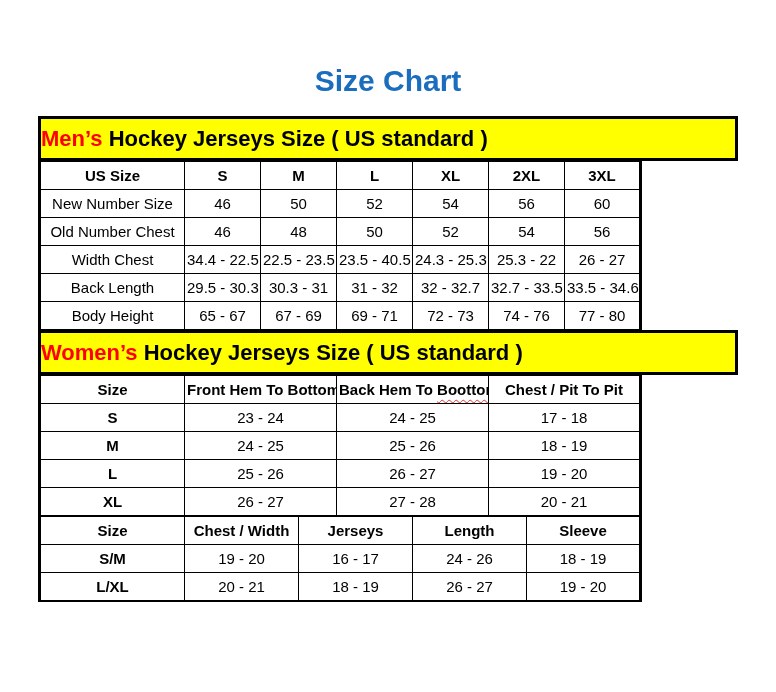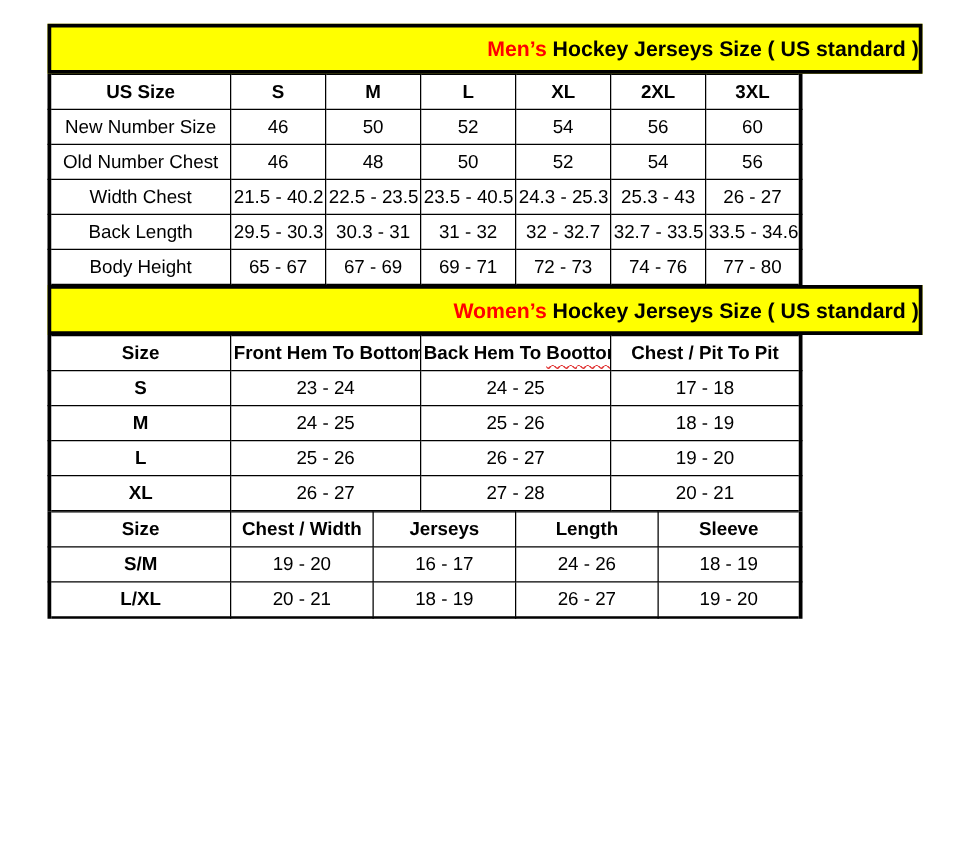--- a/index.html
+++ b/index.html
@@ -28,23 +28,23 @@
     line-height: 1.1;
   }
   .chart {
     width: 700px;
     margin-left: 38px;
     margin-top: 19px;
   }
   .band {
     background: var(--yellow);
     border: 3px solid var(--border);
-    text-align: right;
+    text-align: left;
     font-weight: bold;
-    font-size: 17px;
+    font-size: 22px;
     line-height: 1.0;
     padding: 9px 0 8px 0;
   }
   .band .band-accent { color: var(--red); }
   table.tbl {
     border-collapse: collapse;
     table-layout: fixed;
     width: 604px;
     border-left: 3px solid var(--border);
     border-right: 3px solid var(--border);
@@ -71,20 +71,21 @@
     text-decoration-color: #E03030;
     text-decoration-thickness: 1px;
     text-underline-offset: 4px;
   }
 </style>
 </head>
 <body>
 
 <div>
 
+  <h1 class="page-title">Size Chart</h1>
 
   <div class="chart">
 
     <div class="band"><span class="band-accent">Men’s</span><span> Hockey Jerseys Size ( US standard )</span></div>
     <table class="tbl mens">
         <colgroup>
           <col class="label-col">
           <col>
           <col>
           <col>
@@ -117,25 +118,25 @@
             <td class="row-label">Old Number Chest</td>
             <td>46</td>
             <td>48</td>
             <td>50</td>
             <td>52</td>
             <td>54</td>
             <td>56</td>
           </tr>
           <tr>
             <td class="row-label">Width Chest</td>
-            <td>21.5 - 40.2</td>
+            <td>34.4 - 22.5</td>
             <td>22.5 - 23.5</td>
             <td>23.5 - 40.5</td>
             <td>24.3 - 25.3</td>
-            <td>25.3 - 43</td>
+            <td>25.3 - 22</td>
             <td>26 - 27</td>
           </tr>
           <tr>
             <td class="row-label">Back Length</td>
             <td>29.5 - 30.3</td>
             <td>30.3 - 31</td>
             <td>31 - 32</td>
             <td>32 - 32.7</td>
             <td>32.7 - 33.5</td>
             <td>33.5 - 34.6</td>

